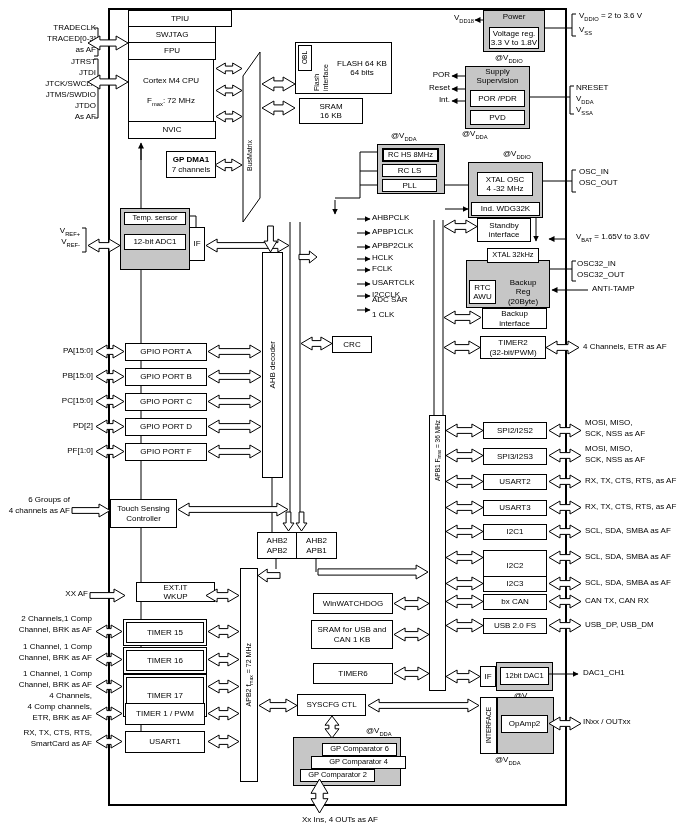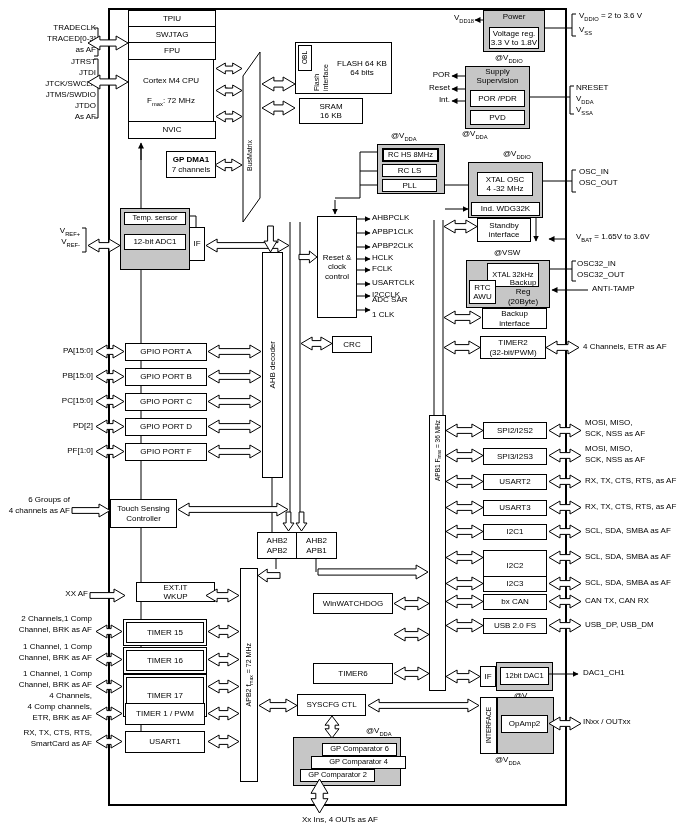--- a/index.html
+++ b/index.html
@@ -68,21 +68,21 @@
       <line x1="86" y1="228" x2="86" y2="252" stroke="#000" stroke-width="1"></line>
       <line x1="82" y1="228" x2="86" y2="228" stroke="#000" stroke-width="1"></line>
       <line x1="82" y1="252" x2="86" y2="252" stroke="#000" stroke-width="1"></line>
       <line x1="316" y1="559" x2="316" y2="572" stroke="#000" stroke-width="1"></line>
       <line x1="276" y1="559" x2="276" y2="569" stroke="#000" stroke-width="1"></line>
       <line x1="332" y1="42" x2="332" y2="94" stroke="#000" stroke-width="1"></line>
     </svg>
 
   <div class="b border2" style="left:108px;top:8px;width:459px;height:798px;background:transparent;z-index:1;"></div>
 
-  <div class="b" style="left:128px;top:10px;width:88px;height:17px">
+  <div class="b" style="left:128px;top:10px;width:104px;height:17px">
       <span>TPIU</span>
     </div>
   <div class="b" style="left:128px;top:26px;width:88px;height:17px">
       <span>SWJTAG</span>
     </div>
   <div class="b" style="left:128px;top:42px;width:88px;height:18px">
       <span>FPU</span>
     </div>
   <div class="b" style="left:128px;top:59px;width:86px;height:63px">
     <span>Cortex M4 CPU</span>
@@ -162,46 +162,41 @@
   <div class="b" style="left:471px;top:202px;width:69px;height:14px">
       <span>Ind. WDG32K</span>
     </div>
   <div class="b" style="left:477px;top:218px;width:54px;height:24px">
     <span>Standby</span>
     <span>interface</span>
   </div>
 
   <div class="l" style="left:494px;top:249px">@VSW</div>
   <div class="b g" style="left:466px;top:260px;width:84px;height:48px"></div>
-  <div class="b" style="left:487px;top:263px;width:52px;height:24px">
+  <div class="b" style="left:487px;top:248px;width:52px;height:15px">
       <span class="f75">XTAL 32kHz</span>
     </div>
   <div class="b" style="left:469px;top:280px;width:27px;height:24px">
     <span>RTC</span>
     <span>AWU</span>
   </div>
   <div class="b nb" style="left:498px;top:277px;width:50px;height:30px">
     <span>Backup</span>
     <span>Reg</span>
     <span>(20Byte)</span>
   </div>
   <div class="b" style="left:482px;top:308px;width:65px;height:21px">
     <span>Backup</span>
     <span>interface</span>
   </div>
   <div class="b" style="left:480px;top:336px;width:66px;height:23px">
     <span>TIMER2</span>
     <span>(32-bit/PWM)</span>
   </div>
 
-  <div class="b" style="left:317px;top:216px;width:40px;height:102px">
-    <span>Reset &amp;</span>
-    <span>clock</span>
-    <span>control</span>
-  </div>
   <div class="l" style="left:372px;top:214px">AHBPCLK</div>
   <div class="l" style="left:372px;top:228px">APBP1CLK</div>
   <div class="l" style="left:372px;top:242px">APBP2CLK</div>
   <div class="l" style="left:372px;top:254px">HCLK</div>
   <div class="l" style="left:372px;top:265px">FCLK</div>
   <div class="l" style="left:372px;top:279px">USARTCLK</div>
   <div class="l" style="left:372px;top:291px">I2CCLK</div>
   <div class="l" style="left:372px;top:296px">ADC SAR</div>
   <div class="l" style="left:372px;top:311px">1 CLK</div>
 
@@ -273,20 +268,24 @@
     <span>APB2</span>
   </div>
   <div class="b" style="left:296px;top:532px;width:41px;height:27px">
     <span>AHB2</span>
     <span>APB1</span>
   </div>
 
   <div class="b" style="left:313px;top:593px;width:80px;height:21px">
       <span>WinWATCHDOG</span>
     </div>
+  <div class="b" style="left:311px;top:620px;width:82px;height:29px">
+    <span>SRAM for USB and</span>
+    <span>CAN 1 KB</span>
+  </div>
   <div class="b" style="left:313px;top:663px;width:80px;height:21px">
       <span>TIMER6</span>
     </div>
   <div class="b" style="left:297px;top:694px;width:69px;height:22px">
       <span>SYSCFG CTL</span>
     </div>
 
   <div class="l" style="left:366px;top:727px"><span>@V</span><sub>DDA</sub></div>
   <div class="b g" style="left:293px;top:737px;width:108px;height:49px"></div>
   <div class="b" style="left:322px;top:743px;width:75px;height:13px">

